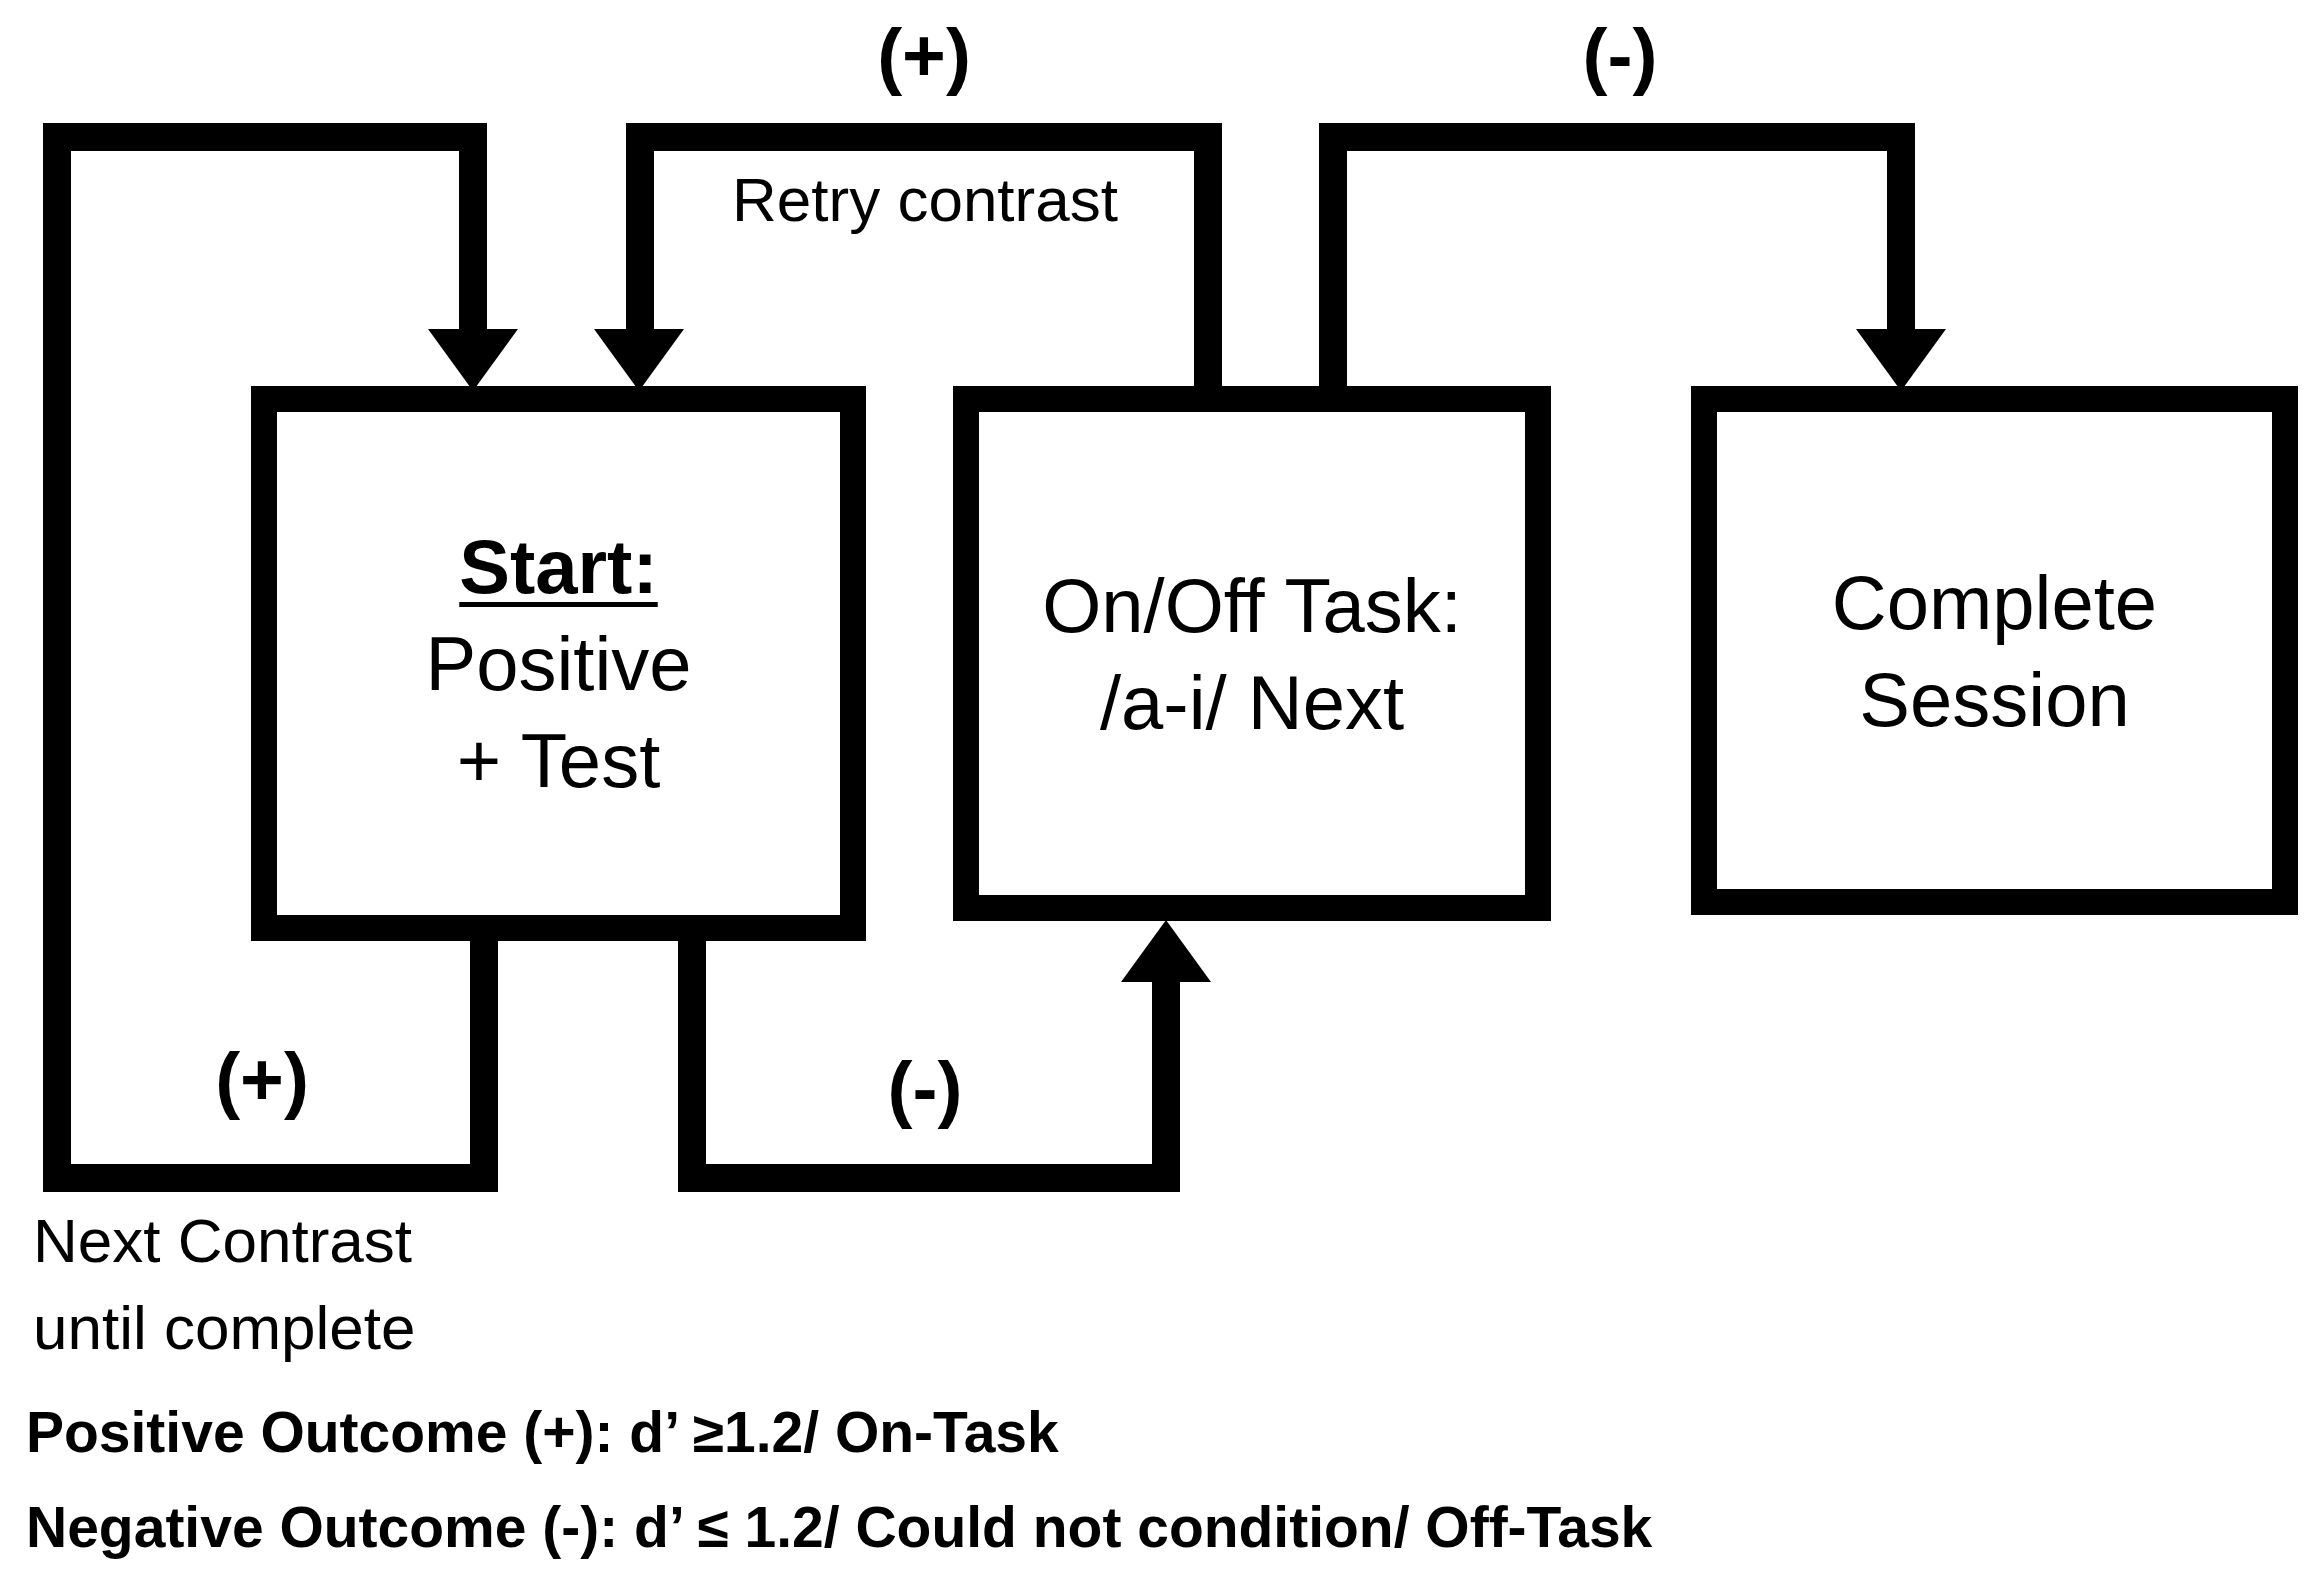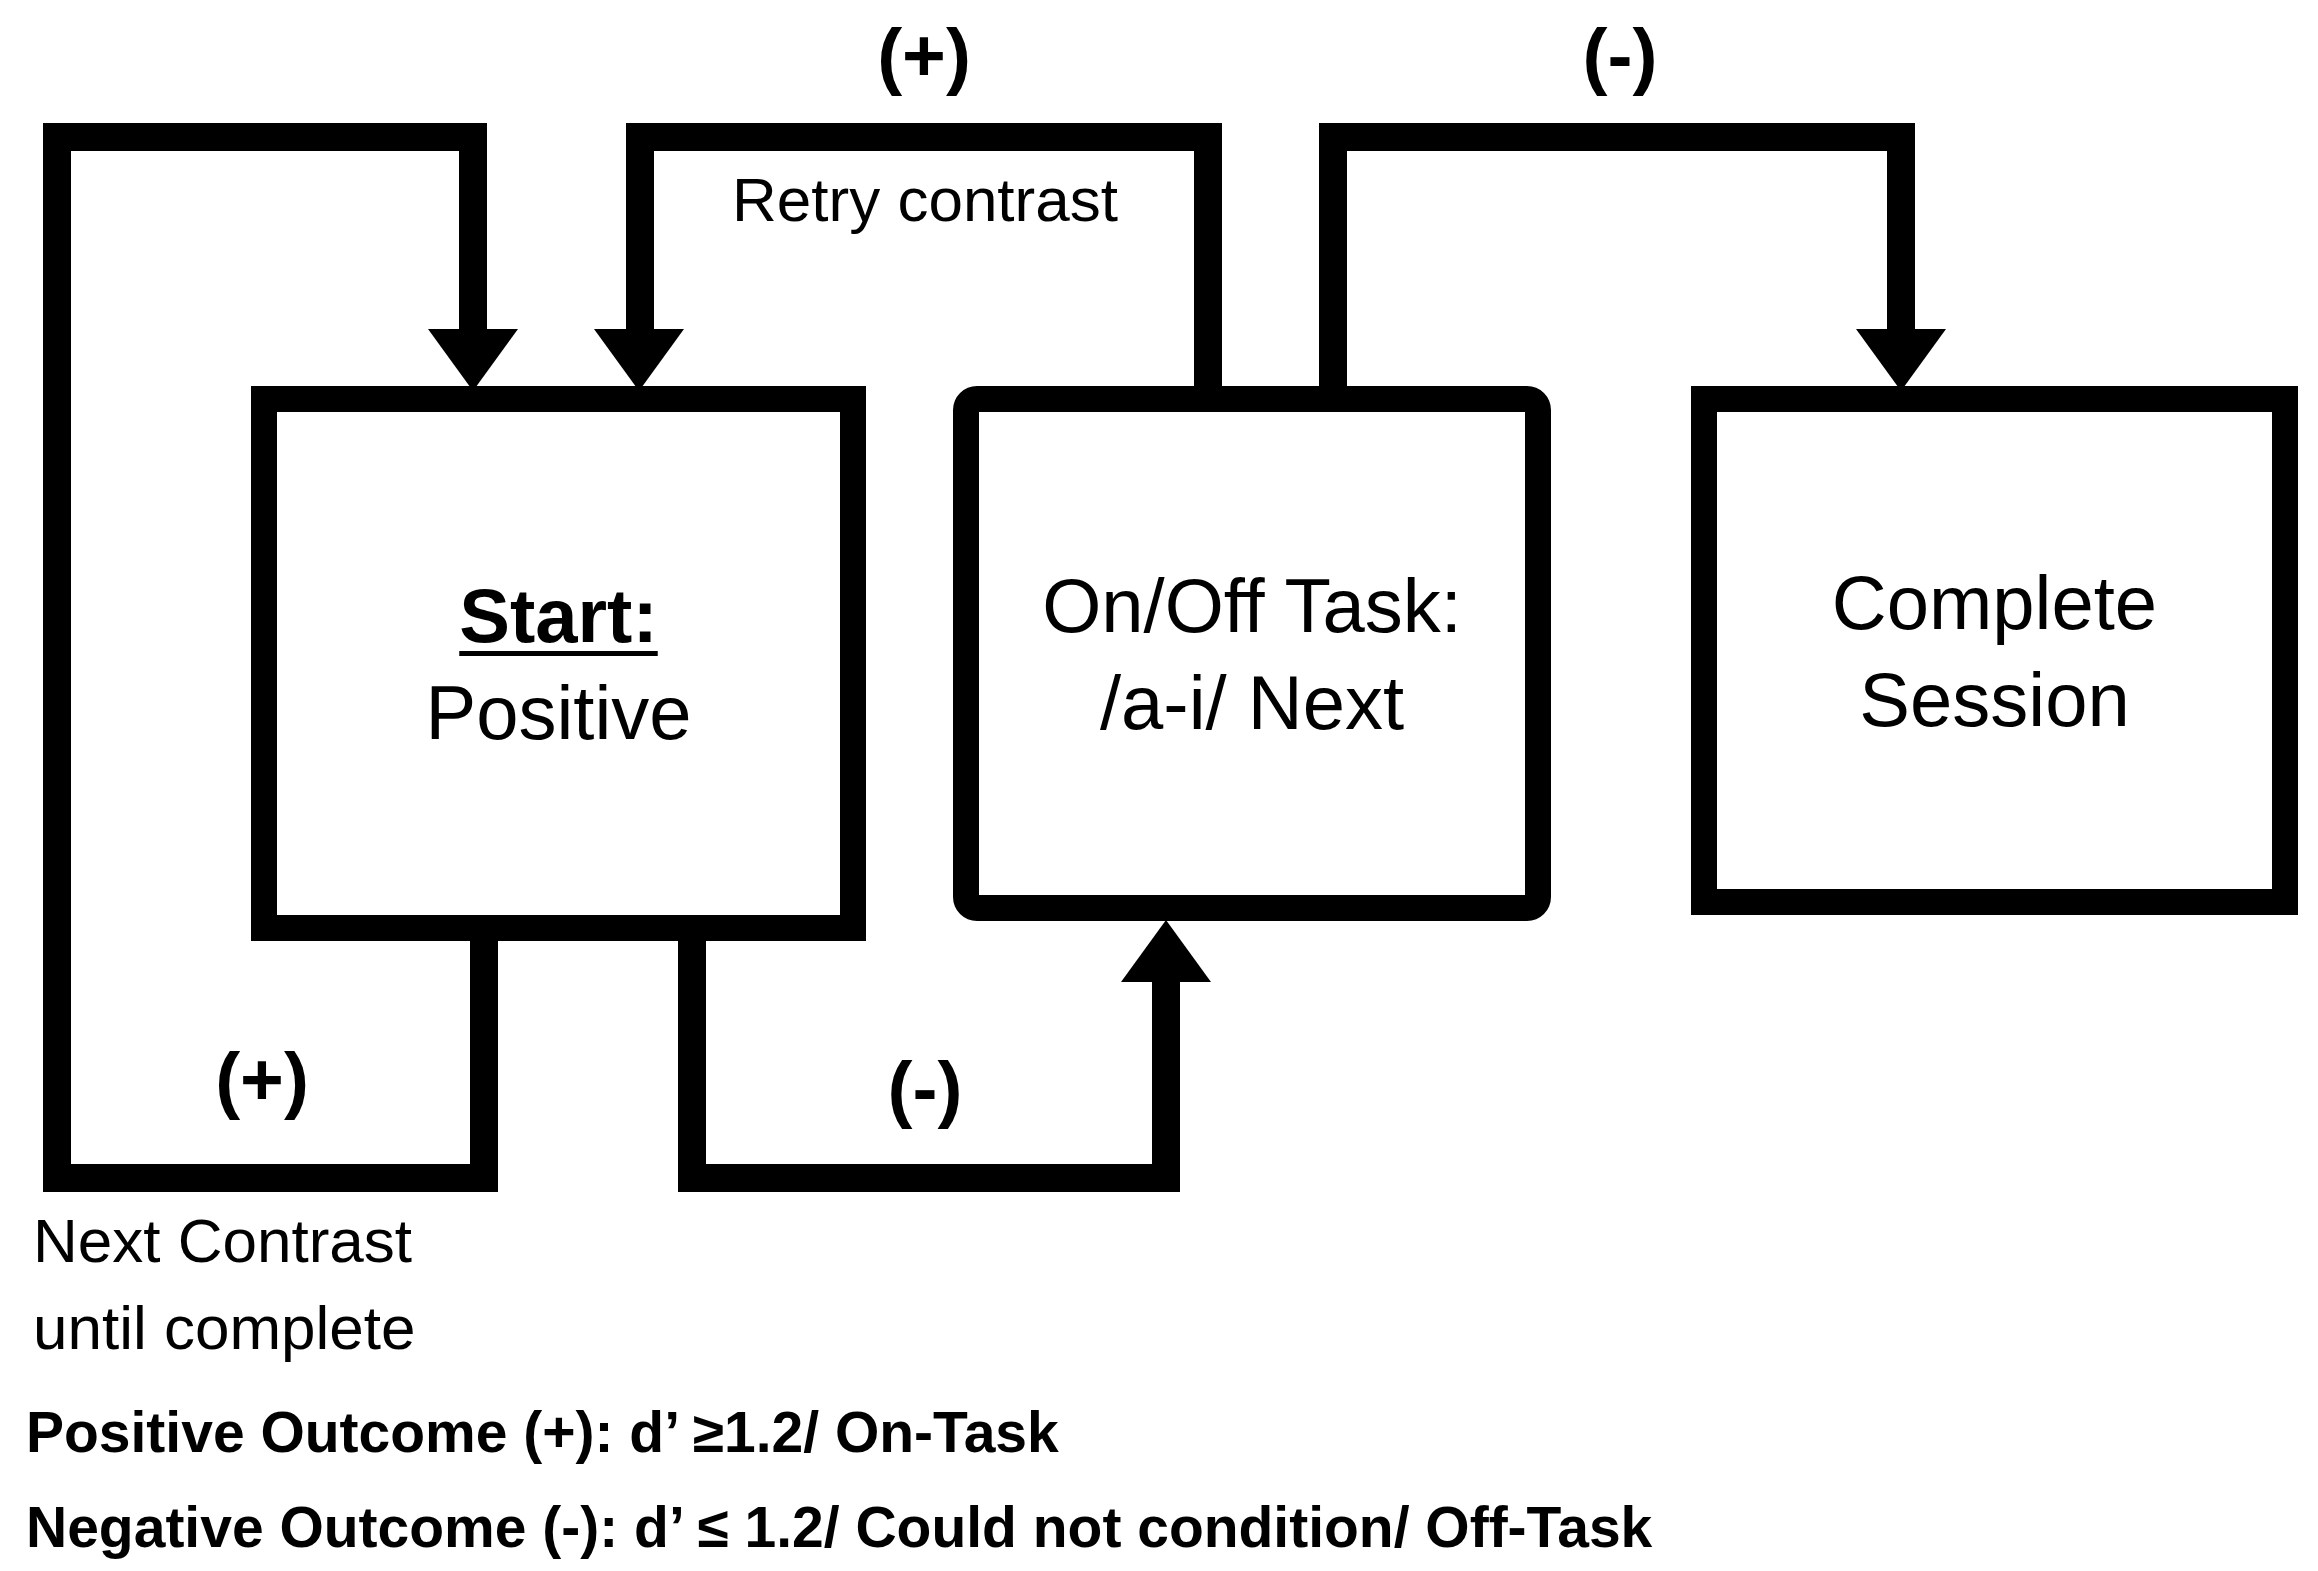--- a/index.html
+++ b/index.html
@@ -17,21 +17,21 @@
     border:26px solid #000;
     background:#fff;
     box-sizing:border-box;
     display:flex;flex-direction:column;
     align-items:center;justify-content:center;
     text-align:center;
     font-size:76px;line-height:97px;
     z-index:3;
   }
   .box-start{left:251px;top:386px;width:615px;height:555px;}
-  .box-task{left:953px;top:386px;width:598px;height:535px;border-radius:24px;}
+  .box-task{left:953px;top:386px;width:598px;height:535px;}
   .box-session{left:1691px;top:386px;width:607px;height:529px;}
   .box-title{
     font-weight:bold;
     text-decoration:underline;
     text-decoration-thickness:5.2px;
     text-underline-offset:8.7px;
   }
   
   .seg{position:absolute;background:#000;z-index:1;}
   
@@ -107,20 +107,21 @@
   <div class="arrow-down ah-c"></div>
 
   <div class="seg d-down"></div>
   <div class="seg d-horiz"></div>
   <div class="seg d-stem"></div>
   <div class="arrow-up ah-d"></div>
 
   <div class="fbox box-start">
     <div class="box-title">Start:</div>
     <div>Positive</div>
+    <div>+ Test</div>
   </div>
 
   <div class="fbox box-task">
     <div>On/Off Task:</div>
     <div>/a-i/ Next</div>
   </div>
 
   <div class="fbox box-session">
     <div>Complete</div>
     <div>Session</div>

